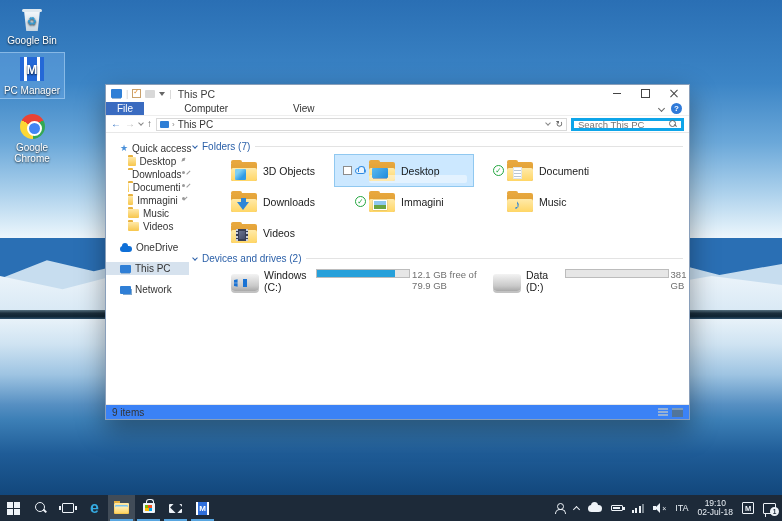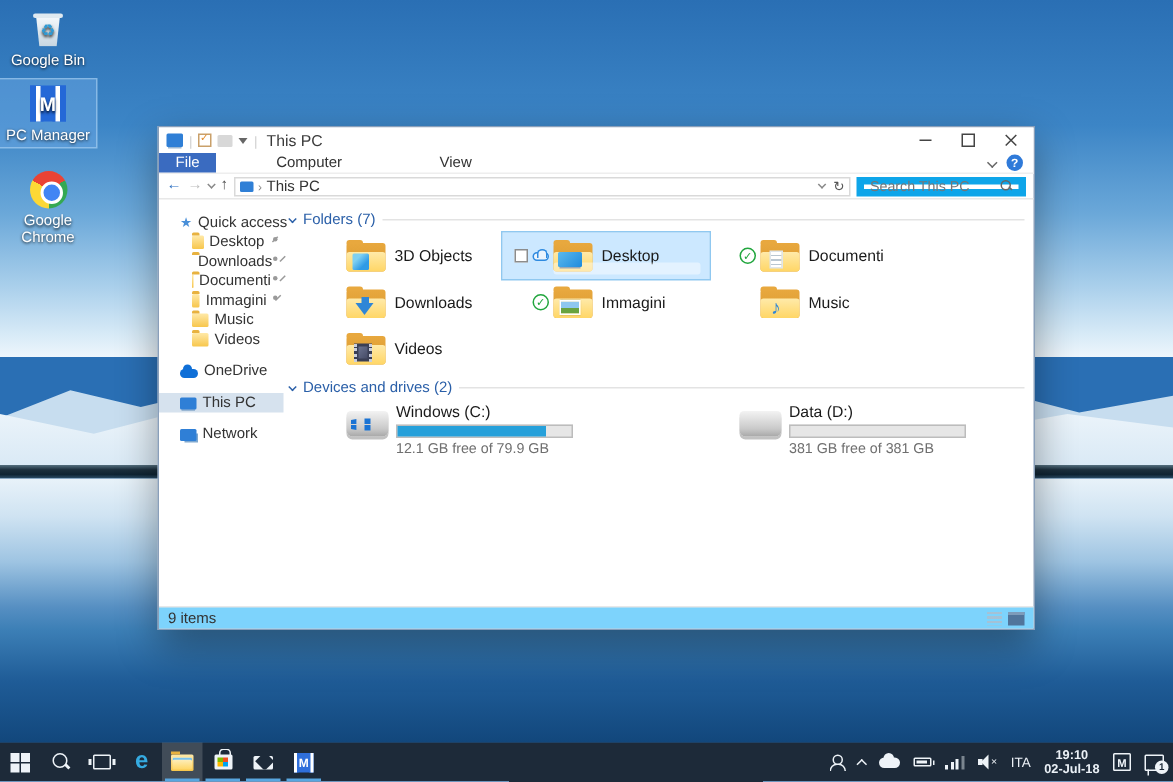--- a/index.html
+++ b/index.html
@@ -69,21 +69,21 @@
   .addr-row { height:17px; display:flex; align-items:center; padding:0 5px; gap:4px; border-bottom:1px solid #e8e8e8; }
   .nav-arrow { font-size:10px; line-height:10px; }
   .back { color:#2c6fc2; } .fwd { color:#bdbdbd; } .up { color:#555; }
   .tiny-chv { width:4px; height:4px; border-right:1.1px solid #888; border-bottom:1.1px solid #888; display:inline-block; transform:rotate(45deg); margin-top:-2px; }
   .addr-box { flex:1; height:13px; border:1px solid #d9d9d9; display:flex; align-items:center; padding:0 3px; gap:3px; background:#fff; }
   .addr-box .mini-pc2 { width:9px; height:7px; background:#2f7fd6; border-radius:1px; }
   .addr-sep { color:#888; font-size:8px; }
   .addr-path { font-size:10px; color:#333; }
   .addr-right { margin-left:auto; display:flex; align-items:center; gap:5px; }
   .refresh { font-size:9px; color:#555; }
-  .search-box { width:113px; height:13px; border:5px solid #0ea5e9; display:flex; align-items:center; padding:0 4px; background:#fff; }
+  .search-box { width:113px; height:13px; border:3px solid #0ea5e9; display:flex; align-items:center; padding:0 4px; background:#fff; }
   .search-ph { font-size:9.5px; color:#767676; }
   .lens { margin-left:auto; position:relative; width:8px; height:8px; }
   .lens::before { content:""; position:absolute; left:0; top:0; width:5px; height:5px; border:1.2px solid #666; border-radius:50%; }
   .lens::after { content:""; position:absolute; left:5px; top:5px; width:3px; height:1.2px; background:#666; transform:rotate(45deg); }
 
   .body-row { position:absolute; left:0; top:49px; right:0; bottom:15px; display:flex; }
   .sidebar { width:83px; padding-top:8px; font-size:10px; color:#333; flex-shrink:0; }
   .side-item { height:13px; display:flex; align-items:center; gap:4px; padding-left:14px; }
   .side-item.child { padding-left:22px; }
   .side-item.gap-top { margin-top:8px; }
@@ -131,27 +131,27 @@
   .em-film::after { content:""; position:absolute; left:1px; top:2px; right:1px; bottom:2px; background:linear-gradient(135deg,#6b7390,#454b66); }
   .tile-label { margin-left:6px; font-size:10.5px; color:#1a1a1a; white-space:nowrap; }
 
   .drives { display:grid; grid-template-columns:262px 262px; padding-left:38px; margin-top:3px; }
   .drive { display:flex; align-items:flex-start; gap:5px; height:34px; }
   .hdd { position:relative; width:28px; height:17px; margin-top:6px; background:linear-gradient(180deg,#f3f3f3,#c9c9c9 70%,#a8a8a8); border-radius:3px 3px 4px 4px; box-shadow:0 2px 0 rgba(120,120,120,.45); flex-shrink:0; }
   .hdd.win::before { content:""; position:absolute; left:3px; top:5px; width:8px; height:8px;
     background:conic-gradient(#1a73d4 0 360deg); clip-path:polygon(0 12%,45% 4%,45% 46%,0 46%,0 54%,45% 54%,45% 96%,0 88%,0 12%); }
   .hdd.win::after { content:""; position:absolute; left:12px; top:5px; width:4px; height:8px;
     background:linear-gradient(#1a73d4 45%,transparent 45% 55%,#1a73d4 55%); }
-  .dinfo { display:flex; flex-direction:column; gap:2px; padding-top:1px; }
+  .dinfo { display:flex; gap:2px; padding-top:1px; }
   .dname { font-size:10.5px; color:#1a1a1a; }
   .dbar { width:118px; height:9px; border:1px solid #bcbcbc; background:#e6e6e6; }
   .dfill { display:block; height:100%; background:#26a0da; }
   .dfree { font-size:9.5px; color:#6f6f6f; }
 
-  .statusbar { position:absolute; left:0; right:0; bottom:0; height:15px; border-top:1px solid #e8e8e8; display:flex; align-items:center; padding:0 6px; font-size:10px; color:#333; background:#7dd3fc; }
+  .statusbar { position:absolute; left:0; right:0; bottom:0; height:15px; border-top:1px solid #e8e8e8; display:flex; align-items:center; padding:0 6px; font-size:10px; color:#333; background:#3b82f6; }
   .sb-icons { margin-left:auto; display:flex; gap:4px; }
   .sb-list { width:10px; height:9px; background:repeating-linear-gradient(#aebdcc 0 1.5px,transparent 1.5px 3px); opacity:.8; }
   .sb-thumb { width:11px; height:9px; background:#51759b; box-shadow:inset 0 2px 0 #7e9cba; }
 
   
   .taskbar { position:absolute; left:0; right:0; bottom:0; height:26px; background:#1d2a39; display:flex; align-items:stretch; color:#eaf0f6; }
   .tb-left { display:flex; align-items:stretch; }
   .tb-btn { position:relative; width:27px; display:flex; align-items:center; justify-content:center; }
   .tb-btn.active { background:rgba(255,255,255,.16); }
   .tb-btn .under { position:absolute; left:2px; right:2px; bottom:0; height:2px; background:#58a6e0; }
@@ -185,21 +185,21 @@
   .batt::before { content:""; position:absolute; left:1px; top:1px; bottom:1px; width:7px; background:#eef3f8; }
   .batt::after { content:""; position:absolute; right:-3px; top:1px; width:1.5px; height:2.5px; background:#eef3f8; }
   .sigbars { display:flex; align-items:flex-end; gap:1.5px; height:9px; }
   .sigbars span { width:2px; background:#eef3f8; }
   .sigbars .b1{height:3px;} .sigbars .b2{height:5px;} .sigbars .b3{height:7px;} .sigbars .b4{height:9px; opacity:.45;}
   .vol { position:relative; width:13px; height:10px; }
   .vol::before { content:""; position:absolute; left:0; top:3px; width:3px; height:4px; background:#eef3f8; }
   .vol::after { content:""; position:absolute; left:2px; top:0; border-top:5px solid transparent; border-bottom:5px solid transparent; border-right:5px solid #eef3f8; }
   .vol .x { position:absolute; right:0; top:2px; font-size:7px; color:#eef3f8; line-height:7px; }
   .lang { font-size:9px; }
-  .clock { text-align:center; font-size:8.5px; line-height:9px;font-weight:bold; }
+  .clock { text-align:center; font-size:8.5px; line-height:9px; }
   .mtray { width:12px; height:12px; border:1px solid #eef3f8; border-radius:1px; display:flex; align-items:center; justify-content:center; font-size:7.5px; color:#eef3f8; font-weight:bold; }
   .action { position:relative; width:13px; height:11px; border:1.2px solid #eef3f8; border-radius:1px; }
   .action::before { content:""; position:absolute; left:1px; bottom:-4px; width:4px; height:4px; border-left:1.2px solid #eef3f8; }
   .action .badge { position:absolute; right:-4px; bottom:-3px; width:9px; height:9px; background:#eef3f8; color:#1d2a39; border-radius:50%; font-size:6.5px; display:flex; align-items:center; justify-content:center; font-weight:bold; }
 </style>
 </head>
 <body>
 
 <div id="screen">
 

